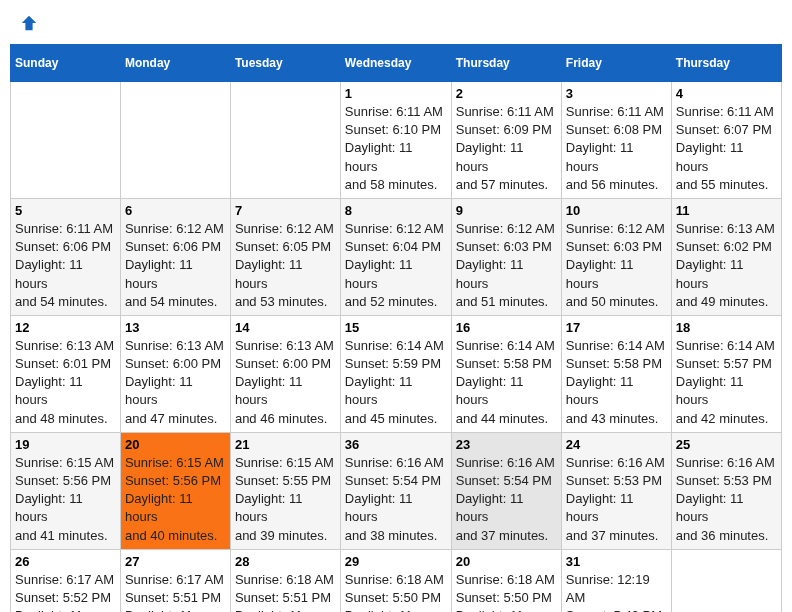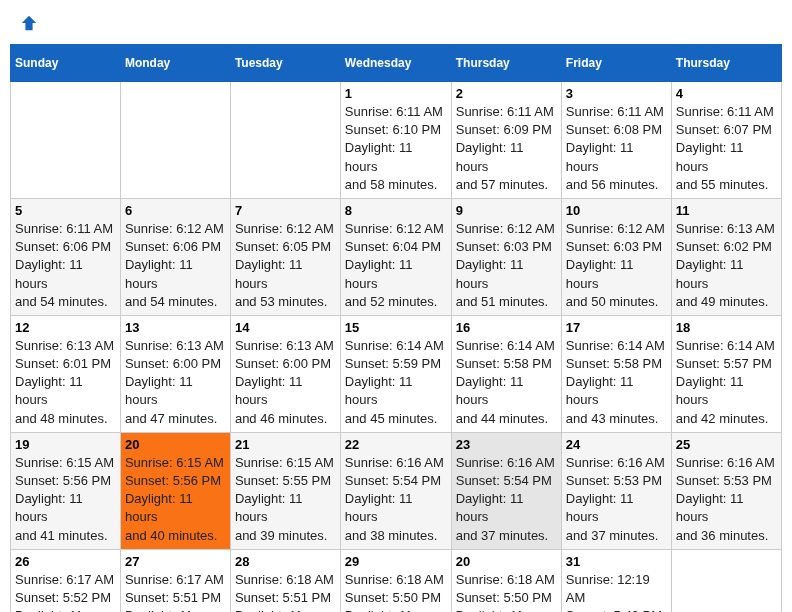--- a/index.html
+++ b/index.html
@@ -265,21 +265,21 @@
 and 40 minutes.</div>
         </td>
         <td style="background: rgb(245, 245, 245);">
           <span class="day-number">21</span>
           <div class="day-info" style="white-space: pre-line;">Sunrise: 6:15 AM
 Sunset: 5:55 PM
 Daylight: 11 hours
 and 39 minutes.</div>
         </td>
         <td style="background: rgb(245, 245, 245);">
-          <span class="day-number">22</span>
+          <span class="day-number">36</span>
           <div class="day-info" style="white-space: pre-line;">Sunrise: 6:16 AM
 Sunset: 5:54 PM
 Daylight: 11 hours
 and 38 minutes.</div>
         </td>
         <td style="background: #e5e5e5;">
           <span class="day-number">23</span>
           <div class="day-info" style="white-space: pre-line;">Sunrise: 6:16 AM
 Sunset: 5:54 PM
 Daylight: 11 hours

